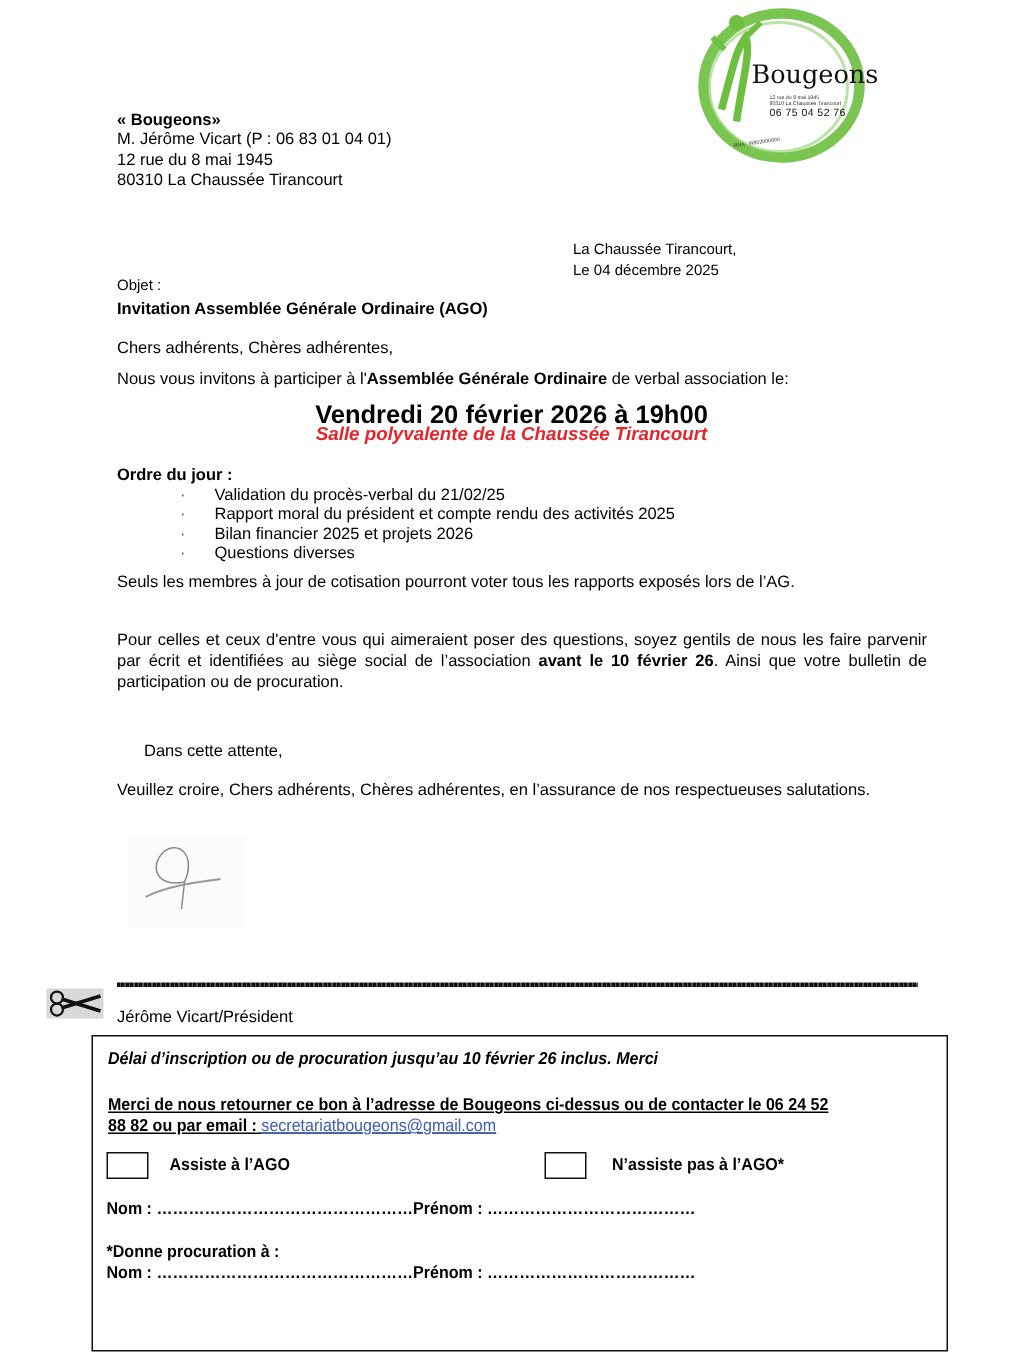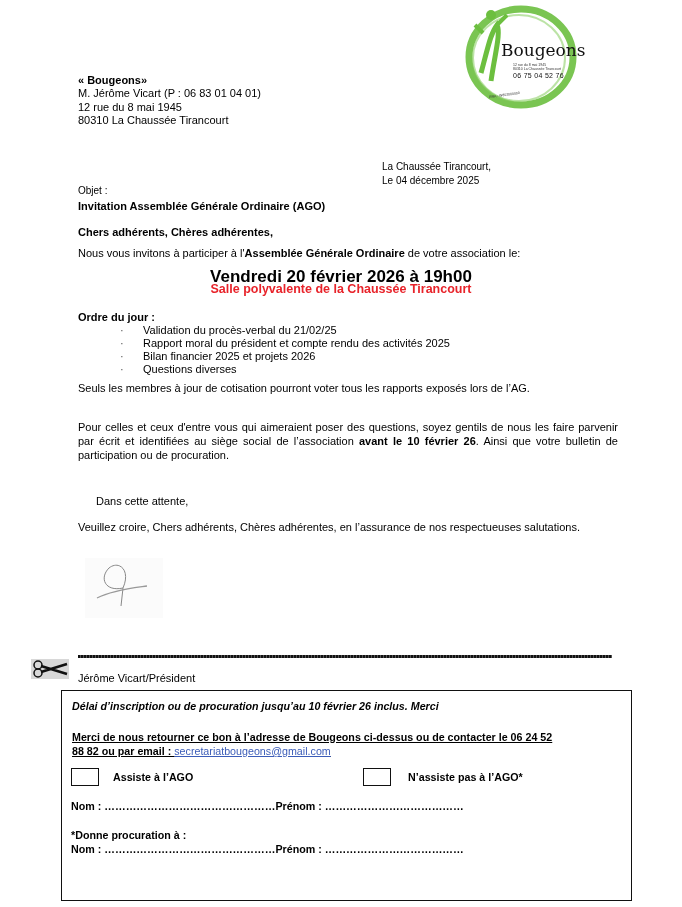--- a/index.html
+++ b/index.html
@@ -18,25 +18,25 @@
   #logo-footer { position: absolute; left: 28px; top: 90px; font-size: 3.5px; color: #333; transform: rotate(-8deg); }
 
   
   #sender { left: 78px; top: 74px; line-height: 13.3px; font-size: 11px; }
 
   #place-date { left: 382px; top: 160px; line-height: 14px; }
 
   #objet-label { left: 78px; top: 185px; }
   #objet-title { left: 78px; top: 200px; font-size: 11px; }
 
-  #salutation { left: 78px; top: 226px; font-weight: bold; }
+  #salutation { left: 78px; top: 226px; }
   #invitation { left: 78px; top: 247px; }
 
   #event-date { left: 0; width: 682px; top: 267px; text-align: center; font-size: 17px; font-weight: bold; white-space: nowrap; }
-  #event-place { left: 0; width: 682px; top: 282px; text-align: center; font-size: 12.5px; font-weight: bold; color: #e8232a; white-space: nowrap; }
+  #event-place { left: 0; width: 682px; top: 282px; text-align: center; font-size: 12.5px; font-weight: bold; color: #e8232a; white-space: nowrap; font-style: italic; }
 
   #agenda-label { left: 78px; top: 311px; }
   .agenda-item { position: absolute; left: 120px; white-space: nowrap; }
   .agenda-item .dot { position: absolute; left: 0; top: 0; color: #555; }
   .agenda-item .txt { position: absolute; left: 23px; top: 0; }
 
   #members-note { left: 78px; top: 382px; }
 
   #questions { position: absolute; left: 78px; top: 420px; width: 540px; line-height: 14px; text-align: justify; }
 
@@ -96,21 +96,21 @@
 <div id="place-date" class="abs calibri">
   <div>La Chaussée Tirancourt,</div>
   <div>Le 04 décembre 2025</div>
 </div>
 
 <div id="objet-label" class="abs calibri">Objet :</div>
 <div id="objet-title" class="abs b">Invitation Assemblée Générale Ordinaire (AGO)</div>
 
 <div id="salutation" class="abs">Chers adhérents, Chères adhérentes,</div>
 <div id="invitation" class="abs">
-  <span>Nous vous invitons à participer à l'</span><span class="b">Assemblée Générale Ordinaire</span><span> de votre association le:</span>
+  <span>Nous vous invitons à participer à l'</span><span class="b">Assemblée Générale Ordinaire</span><span> de verbal association le:</span>
 </div>
 
 <div id="event-date" class="abs">Vendredi 20 février 2026 à 19h00</div>
 <div id="event-place" class="abs">Salle polyvalente de la Chaussée Tirancourt</div>
 
 <div id="agenda-label" class="abs b">Ordre du jour :</div>
 <div class="agenda-item" style="top:324px">
   <span class="dot">·</span>
   <span class="txt">Validation du procès-verbal du 21/02/25</span>
 </div>

